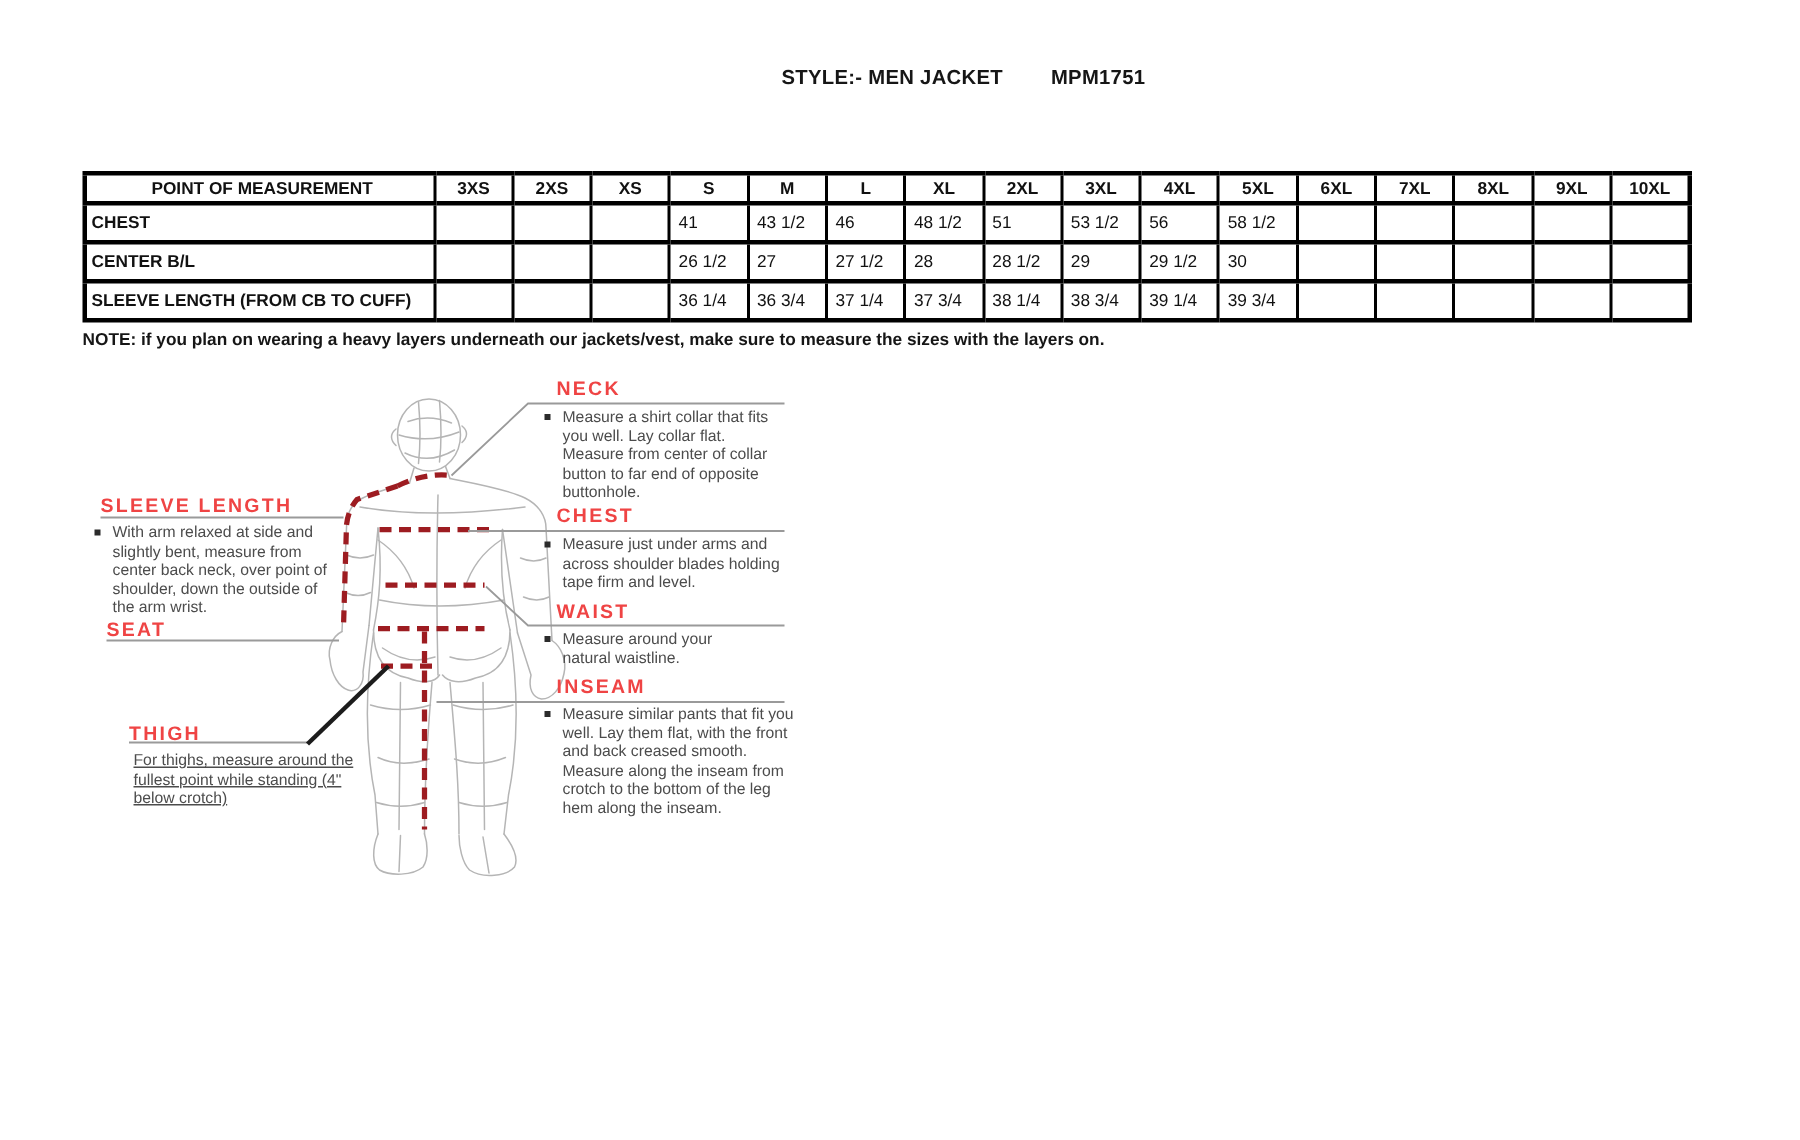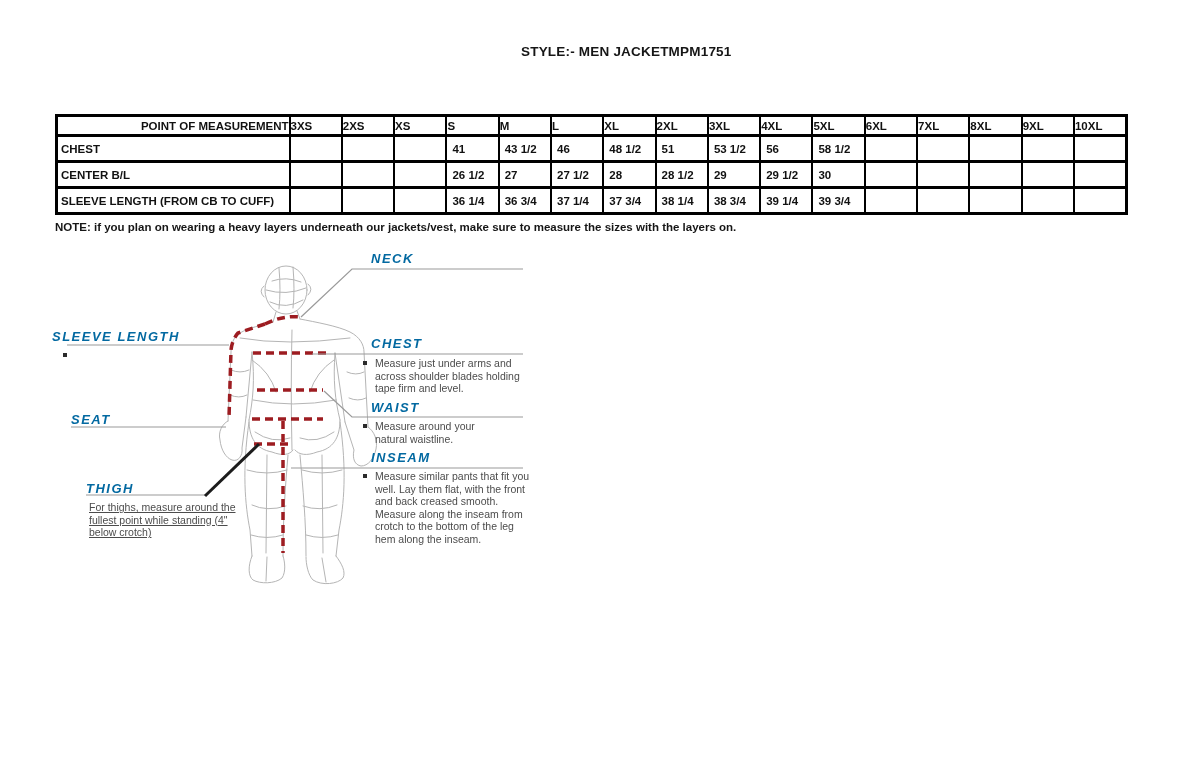--- a/index.html
+++ b/index.html
@@ -2,39 +2,39 @@
 <html><head>
 <meta charset="utf-8">
 <style>
   html,body{margin:0;padding:0;background:#ffffff;}
   .page{position:relative;width:1200px;height:760px;background:#fff;overflow:hidden;
         font-family:"Liberation Sans","DejaVu Sans",sans-serif;color:#111;}
 
   
   .title{position:absolute;left:521px;top:44px;font-size:13.5px;font-weight:bold;
          color:#161616;letter-spacing:.2px;white-space:nowrap;}
-  .title .code{}
+  .title .code{margin-left:32px;}
 
   
   table.size{position:absolute;left:55px;top:114px;width:1070px;border-collapse:collapse;
              table-layout:fixed;border:3px solid #000;}
   table.size th,table.size td{border-left:2px solid #000;border-right:2px solid #000;
              border-top:3px solid #000;border-bottom:3px solid #000;
              font-size:11.5px;overflow:hidden;white-space:nowrap;background:#fff;}
-  table.size th{height:15px;font-weight:bold;text-align:left;padding:1px 0;}
-  table.size th.pom{text-align:right;padding-left:3px;}
-  table.size td{height:21px;font-weight:bold;text-align:left;padding:1px 0 1px 5px;}
+  table.size th{height:15px;font-weight:bold;text-align:center;padding:1px 0;}
+  table.size th.pom{text-align:center;padding-left:3px;}
+  table.size td{height:21px;font-weight:normal;text-align:left;padding:1px 0 1px 5px;}
   table.size td.rowlabel{font-weight:bold;padding-left:3px;}
 
   
   .note{position:absolute;left:55px;top:221px;font-size:11.5px;font-weight:bold;color:#161616;text-align:center;}
 
   
   .g-head{position:absolute;font-size:13px;font-weight:bold;letter-spacing:1.5px;
-          color:#0369a1;white-space:nowrap;font-style:italic;}
+          color:#ef4444;white-space:nowrap;}
   .g-text{position:absolute;font-size:10.5px;line-height:1.2;color:#4c4c4c;
           padding-left:13px;}
   .g-text.nobullet{padding-left:0;text-decoration:underline;}
   .g-text .sq{position:absolute;left:1px;top:4px;width:4px;height:4px;background:#2b2b2b;}
 
   svg.fig{position:absolute;left:0;top:240px;}
 </style>
 </head>
 <body>
 
@@ -215,33 +215,38 @@
       <path d="M 312,354 L 523,354"></path>
       <path d="M 324,391 L 352,417 L 523,417"></path>
       <path d="M 291,468 L 523,468"></path>
       <path d="M 67,345 L 229,345"></path>
       <path d="M 71,427 L 226,427"></path>
       <path d="M 86,495 L 205,495"></path>
     </g>
     <path d="M 205,496 L 259,444" stroke="#1c1c1c" stroke-width="3" fill="none"></path>
   </svg>
 
-  <div class="g-head" style="left:52px;top:329px;text-align:right;">SLEEVE LENGTH</div>
+  <div class="g-head" style="left:67px;top:329px;text-align:right;">SLEEVE LENGTH</div>
   <div class="g-text" style="left:62px;top:349px;width:152px;">
     <span class="sq"></span>
+    <span>With arm relaxed at side and slightly bent, measure from center back neck, over point of shoulder, down the outside of the arm wrist.</span>
   </div>
 
   <div class="g-head" style="left:71px;top:412px;">SEAT</div>
 
   <div class="g-head" style="left:86px;top:481px;">THIGH</div>
   <div class="g-text nobullet" style="left:89px;top:501px;width:156px;">
     <span>For thighs, measure around the fullest point while standing (4" below crotch)</span>
   </div>
 
   <div class="g-head" style="left:371px;top:251px;">NECK</div>
+  <div class="g-text" style="left:362px;top:272px;width:152px;">
+    <span class="sq"></span>
+    <span>Measure a shirt collar that fits you well. Lay collar flat. Measure from center of collar button to far end of opposite buttonhole.</span>
+  </div>
 
   <div class="g-head" style="left:371px;top:336px;">CHEST</div>
   <div class="g-text" style="left:362px;top:357px;width:154px;">
     <span class="sq"></span>
     <span>Measure just under arms and across shoulder blades holding tape firm and level.</span>
   </div>
 
   <div class="g-head" style="left:371px;top:400px;">WAIST</div>
   <div class="g-text" style="left:362px;top:420px;width:128px;">
     <span class="sq"></span>

